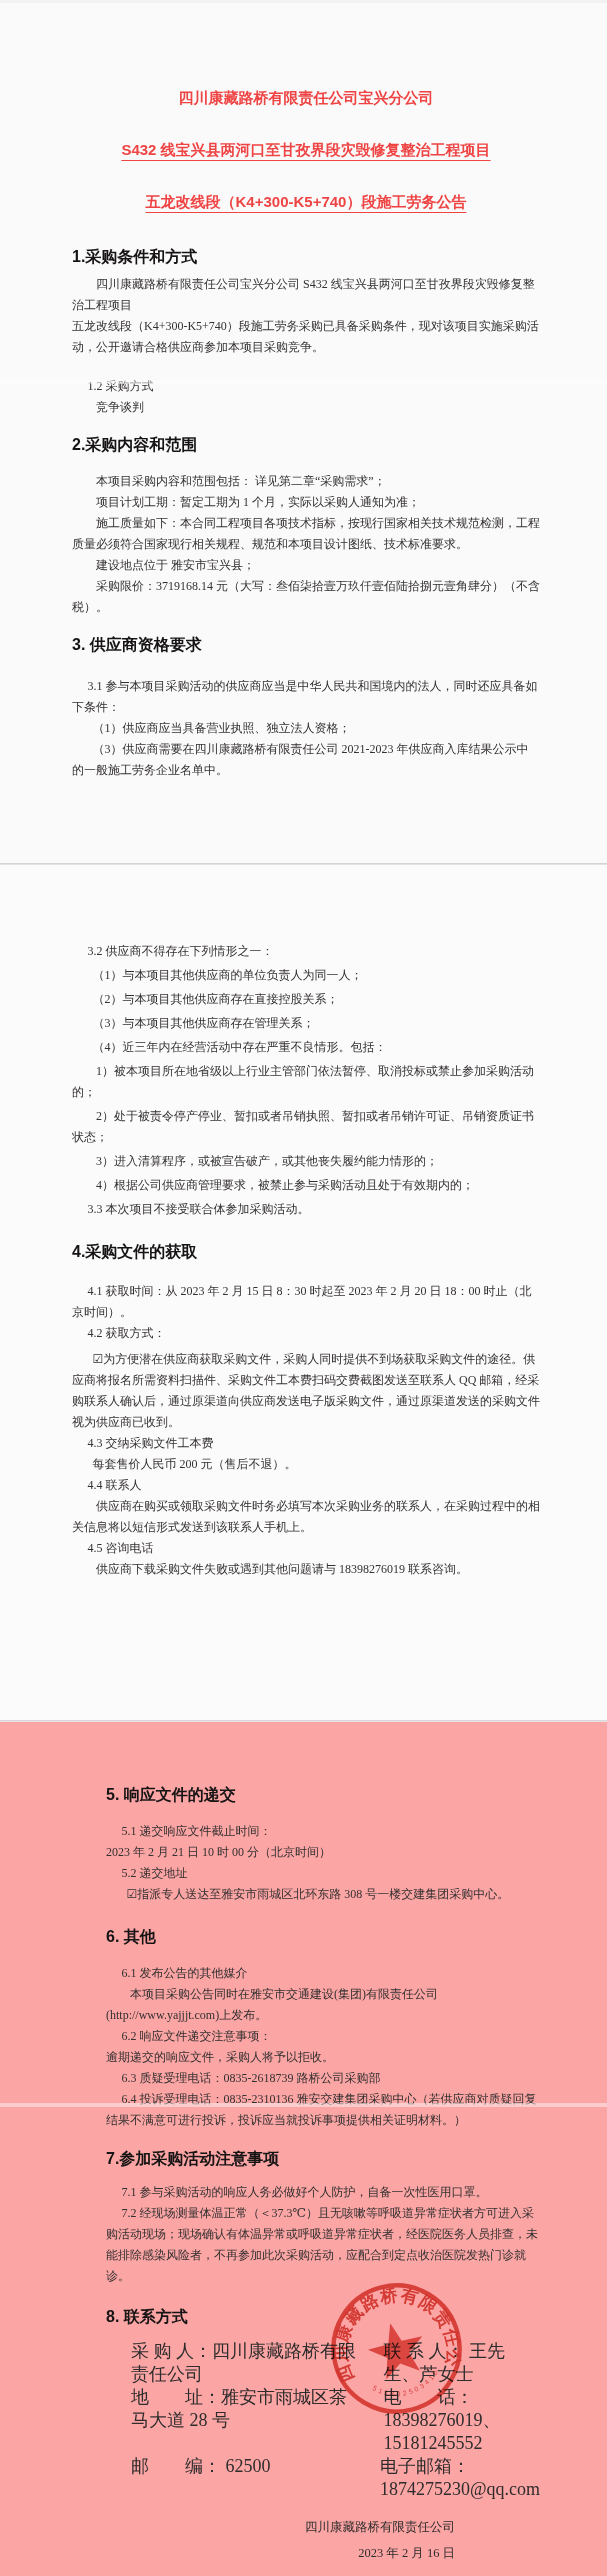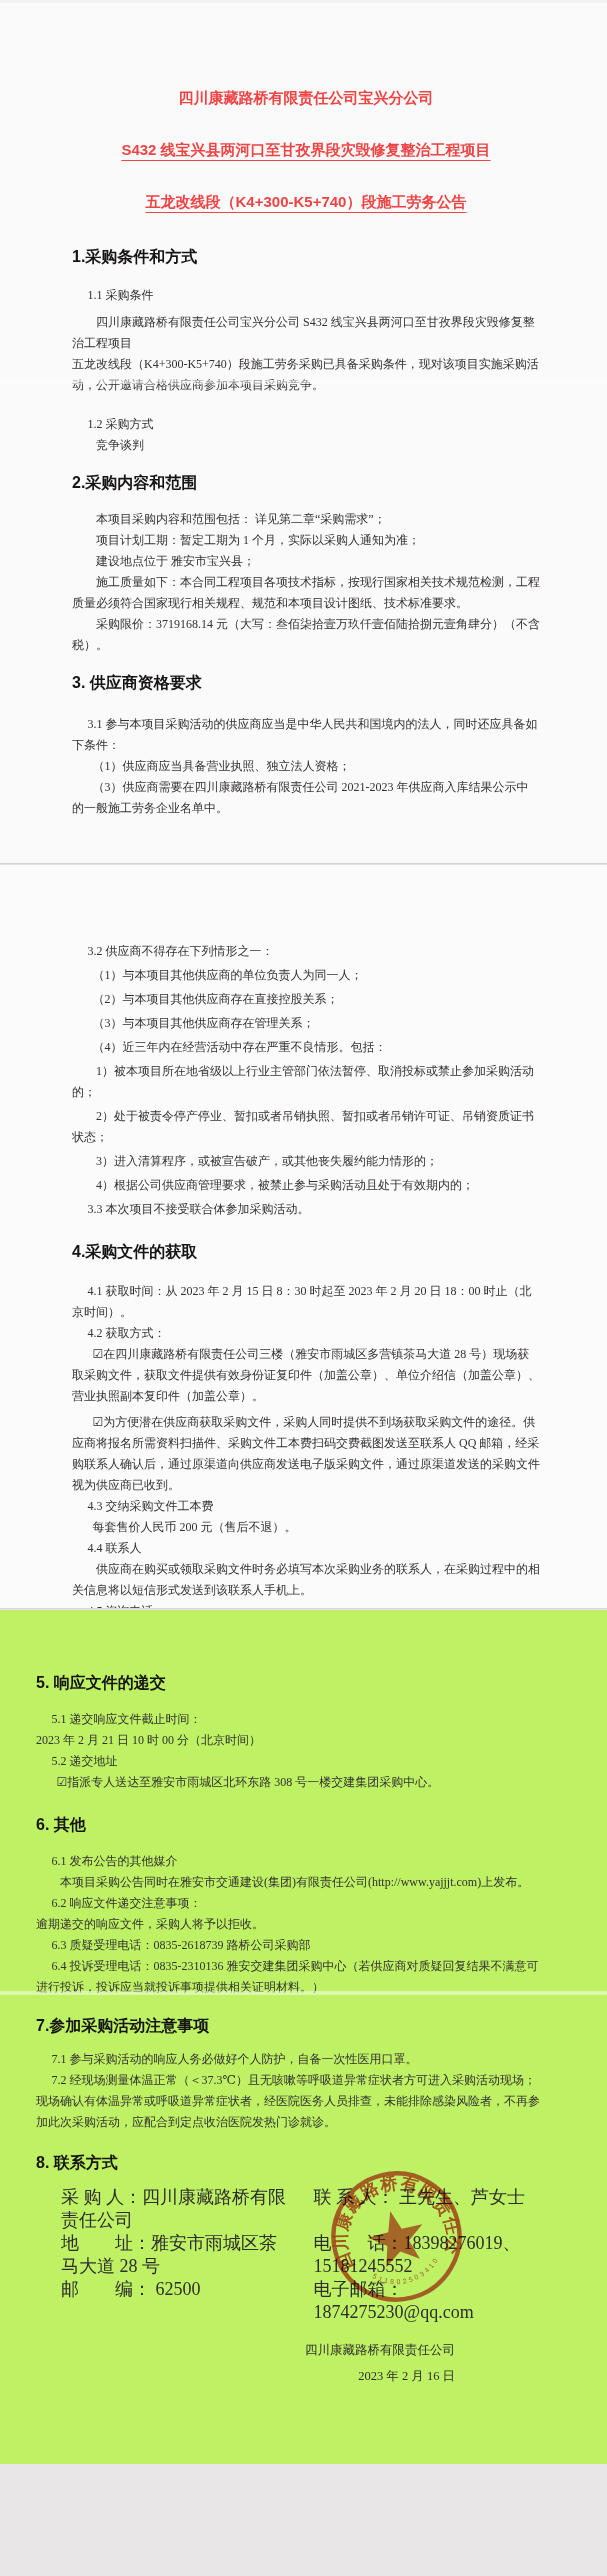--- a/index.html
+++ b/index.html
@@ -5,22 +5,22 @@
   html,body{margin:0;padding:0;}
   body{
     width:607px;
     background:#e9e6e8;
     font-family:"Liberation Serif","DejaVu Serif",serif;
     color:#2e2c2c;
     -webkit-font-smoothing:antialiased;
   }
   .sheet{position:relative;width:607px;box-sizing:border-box;overflow:hidden;}
   .page1{height:860px;background:#fbfafa;padding:0 67px 0 72px;}
-  .page2{height:743px;background:#fcfbfb;padding:0 67px 0 72px;}
-  .page3{height:854px;background:#bef264;padding:0 67px 0 36px;}
+  .page2{height:855px;background:#fcfbfb;padding:0 67px 0 72px;}
+  .page3{height:854px;background:#fca5a5;padding:0 67px 0 106px;}
   .top-edge{height:3px;background:#f3f1f2;}
   .seam1{height:2.3px;background:linear-gradient(#cfcccd,#eae8e9);}
   .seam2{height:1.5px;background:linear-gradient(#d6d3d4,#ece9ec);}
   .scanband{position:absolute;left:0;width:100%;height:3.8px;background:#ffffff;opacity:.45;pointer-events:none;}
 
   .t{ text-align:center;font-family:"Liberation Sans","DejaVu Sans",sans-serif;
       font-weight:700;font-size:15px;line-height:20px;color:#ef4444;margin:0;}
   .t.ul{text-decoration:underline;text-underline-offset:5.3px;text-decoration-thickness:1.1px;}
 
   .h{ font-family:"Liberation Sans","DejaVu Sans",sans-serif;font-weight:700;
@@ -50,31 +50,30 @@
 <div class="top-edge"></div>
 
 <div class="sheet page1">
   <div class="scanband" style="top:377px"></div>
 
   <p class="t" style="margin-top:85px">四川康藏路桥有限责任公司宝兴分公司</p>
   <p class="t ul" style="margin-top:32px">S432 线宝兴县两河口至甘孜界段灾毁修复整治工程项目</p>
   <p class="t ul" style="margin-top:32px">五龙改线段（K4+300-K5+740）段施工劳务公告</p>
 
   <h2 class="h" style="margin-top:33px">1.采购条件和方式</h2>
-  <p class="p s1i" style="margin-top:16.7px">1.1 采购条件</p>
   <p class="p ind" style="margin-top:6px">四川康藏路桥有限责任公司宝兴分公司 S432 线宝兴县两河口至甘孜界段灾毁修复整治工程项目</p>
   <p class="p noind"><span>五龙改线段（K4+300-K5+740）段施工劳务采购已具备采购条件，现对该项目实施采购活动，</span><span class="useg">公开邀请合格供应商参加本项目采购竞争。</span></p>
   <p class="p s1i" style="margin-top:18px">1.2 采购方式</p>
   <p class="p ind">竞争谈判</p>
 
   <h2 class="h" style="margin-top:15px">2.采购内容和范围</h2>
   <p class="p ind" style="margin-top:15px"><span>本项目采购内容和范围包括： </span><span class="useg">详见第二章“采购需求”</span><span>；</span></p>
   <p class="p ind">项目计划工期：暂定工期为 1 个月，实际以采购人通知为准；</p>
+  <p class="p ind"><span>施工质量如下：</span><span class="useg">本合同工程项目各项技术指标，按现行国家相关技术规范检测，工程质量必须符合国家现行相关规程、规范和本项目设计图纸、技术标准要求。</span></p>
   <p class="p ind"><span>建设地点位于 </span><span class="useg">雅安市宝兴县</span><span>；</span></p>
-  <p class="p ind"><span>施工质量如下：</span><span class="useg">本合同工程项目各项技术指标，按现行国家相关技术规范检测，工程质量必须符合国家现行相关规程、规范和本项目设计图纸、技术标准要求。</span></p>
   <p class="p ind">采购限价：3719168.14 元（大写：叁佰柒拾壹万玖仟壹佰陆拾捌元壹角肆分）（不含税）。</p>
 
   <h2 class="h" style="margin-top:15px">3. 供应商资格要求</h2>
   <p class="p s1i" style="margin-top:20px">3.1 参与本项目采购活动的供应商应当是中华人民共和国境内的法人，同时还应具备如下条件：</p>
   <p class="p item">（1）供应商应当具备营业执照、独立法人资格；</p>
   <p class="p item">（3）供应商需要在四川康藏路桥有限责任公司 2021-2023 年供应商入库结果公示中的一般施工劳务企业名单中。</p>
 </div>
 
 <div class="seam1"></div>
 
@@ -86,21 +85,20 @@
   <p class="p item" style="margin-top:3px">（4）近三年内在经营活动中存在严重不良情形。包括：</p>
   <p class="p subitem" style="margin-top:3px">1）被本项目所在地省级以上行业主管部门依法暂停、取消投标或禁止参加采购活动的；</p>
   <p class="p subitem" style="margin-top:3px">2）处于被责令停产停业、暂扣或者吊销执照、暂扣或者吊销许可证、吊销资质证书状态；</p>
   <p class="p subitem" style="margin-top:3px">3）进入清算程序，或被宣告破产，或其他丧失履约能力情形的；</p>
   <p class="p subitem" style="margin-top:3px">4）根据公司供应商管理要求，被禁止参与采购活动且处于有效期内的；</p>
   <p class="p s1i" style="margin-top:3px">3.3 本次项目不接受联合体参加采购活动。</p>
 
   <h2 class="h" style="margin-top:20px">4.采购文件的获取</h2>
   <p class="p s1i" style="margin-top:18px"><span>4.1 获取时间：从 </span><span class="useg">2023</span><span> 年 </span><span class="useg">2</span><span> 月 </span><span class="useg">15</span><span> 日 8：30 时起至 </span><span class="useg">2023</span><span> 年 </span><span class="useg">2</span><span> 月 </span><span class="useg">20</span><span> 日 18：00 时止（北京时间）。</span></p>
   <p class="p s1i">4.2 获取方式：</p>
-  <p class="p item"><span>☑在</span><span class="useg">四川康藏路桥有限责任公司三楼（雅安市雨城区多营镇茶马大道 28 号）现场获取</span><span>采购文件，获取文件提供有效身份证复印件（加盖公章）、单位介绍信（加盖公章）、 营业执照副本复印件（加盖公章）。</span></p>
   <p class="p item" style="margin-top:4.6px">☑为方便潜在供应商获取采购文件，采购人同时提供不到场获取采购文件的途径。供应商将报名所需资料扫描件、采购文件工本费扫码交费截图发送至联系人 QQ 邮箱，经采购联系人确认后，通过原渠道向供应商发送电子版采购文件，通过原渠道发送的采购文件视为供应商已收到。</p>
   <p class="p s1i">4.3 交纳采购文件工本费</p>
   <p class="p item"><span>每套售价人民币 </span><span class="useg">200</span><span> 元（售后不退）。</span></p>
   <p class="p s1i">4.4 联系人</p>
   <p class="p ind">供应商在购买或领取采购文件时务必填写本次采购业务的联系人，在采购过程中的相关信息将以短信形式发送到该联系人手机上。</p>
   <p class="p s1i">4.5 咨询电话</p>
   <p class="p ind"><span>供应商下载采购文件失败或遇到其他问题请与 </span><span class="useg">18398276019</span><span> 联系咨询。</span></p>
 </div>
 
 <div class="seam2"></div>

